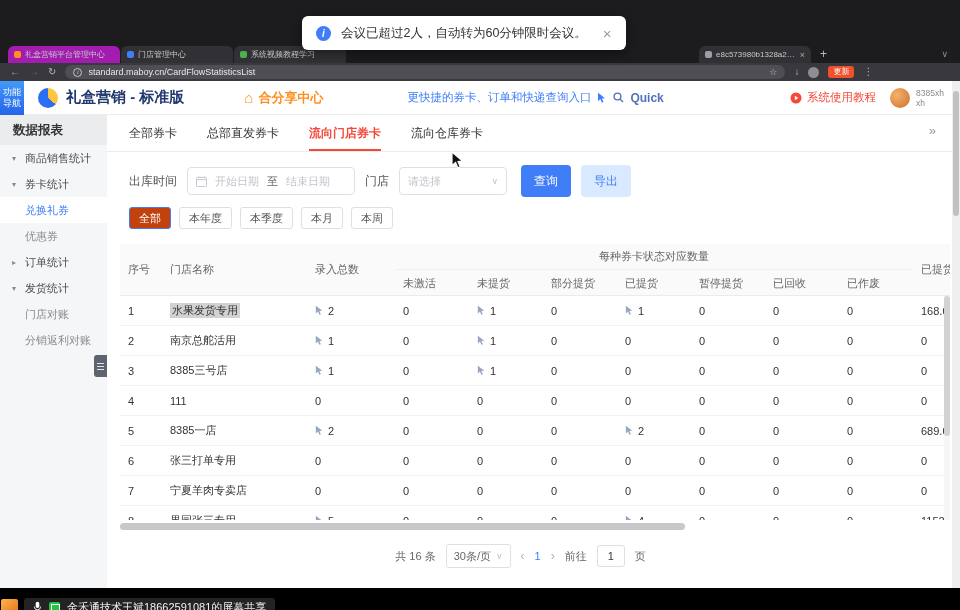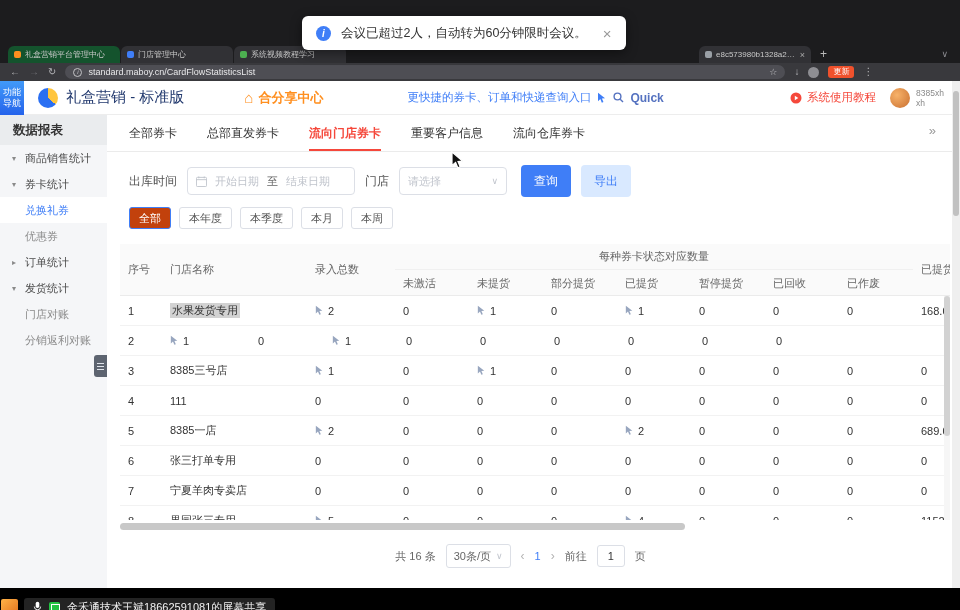--- a/index.html
+++ b/index.html
@@ -13,21 +13,21 @@
   .toast-icon{width:15px;height:15px;border-radius:50%;background:#3f7ef7;color:#fff;font-size:10px;
     font-weight:bold;font-style:italic;display:flex;align-items:center;justify-content:center;flex:none;}
   .toast-text{font-size:12.5px;color:#333;white-space:nowrap;}
   .toast-close{color:#999;font-size:15px;margin-left:6px;}
 
   .tab-strip{position:absolute;left:0;top:45px;width:960px;height:18px;background:#1c1c1e;display:flex;
     align-items:flex-end;padding-left:8px;}
   .btabs{display:flex;align-items:flex-end;}
   .btab{width:112px;height:17px;background:#313135;border-radius:6px 6px 0 0;display:flex;align-items:center;
     gap:4px;padding:0 6px;margin-right:1px;flex:none;}
-  .btab.active{background:#14532d;}
+  .btab.active{background:#a21caf;}
   .btab.far{margin-left:352px;}
   .fav{width:7px;height:7px;border-radius:2px;flex:none;}
   .btab-title{font-size:8px;color:#c8c8c8;white-space:nowrap;overflow:hidden;text-overflow:ellipsis;flex:1;}
   .tab-close{color:#aaa;font-size:9px;flex:none;}
   .newtab{color:#bbb;font-size:12px;margin:0 0 2px 8px;line-height:14px;}
   .tabstrip-right{margin-left:auto;display:flex;gap:10px;margin-right:12px;color:#8d8d92;font-size:9px;
     align-items:center;height:100%;}
 
   .addr-bar{position:absolute;left:0;top:63px;width:960px;height:18px;background:#39393d;display:flex;
     align-items:center;padding:0 10px;gap:9px;}
@@ -43,21 +43,21 @@
   .avatar-sm{width:11px;height:11px;border-radius:50%;background:#8e8e93;}
   .update-pill{background:#f0512c;color:#fff;font-size:8px;padding:1px 5px;border-radius:3px;line-height:10px;}
 
   
   .app-header{position:absolute;left:0;top:81px;width:960px;height:34px;background:#fff;
     border-bottom:1px solid #ededed;display:flex;align-items:center;}
   .nav-box{width:24px;height:34px;background:linear-gradient(180deg,#419af9,#2563eb);color:#fff;font-size:9px;
     line-height:11px;display:flex;flex-direction:column;align-items:center;justify-content:center;flex:none;}
   .logo-circle{width:20px;height:20px;border-radius:50%;flex:none;margin-left:14px;
     background:conic-gradient(#ffc53d 0 130deg,#2a6ff2 130deg 360deg);}
-  .app-title{font-size:15px;font-weight:normal;color:#22396e;margin-left:8px;white-space:nowrap;}
+  .app-title{font-size:15px;font-weight:bold;color:#22396e;margin-left:8px;white-space:nowrap;}
   .share-center{display:flex;align-items:center;gap:5px;margin-left:60px;color:#ff8f1f;font-weight:bold;font-size:13px;}
   .house-ic{font-size:15px;line-height:15px;}
   .quick-wrap{display:flex;align-items:center;gap:6px;margin-left:84px;}
   .quick-link{color:#3f7ef7;font-size:11.5px;white-space:nowrap;}
   .quick-label{color:#5572c0;font-size:12px;font-weight:bold;}
   .tutorial{display:flex;align-items:center;gap:5px;color:#f5483b;font-size:11.5px;margin-left:auto;white-space:nowrap;}
   .header-avatar{width:20px;height:20px;border-radius:50%;margin-left:14px;flex:none;
     background:radial-gradient(circle at 35% 35%,#f7b26a,#c96f2f);}
   .user-meta{font-size:8.5px;color:#8a8a8a;line-height:10px;margin:0 16px 0 6px;}
 
@@ -269,21 +269,20 @@
       <i></i>
     </div>
 </div>
 
 <div class="main">
   <div class="main-tabs">
     <div class="mtabs" id="mtabs">
         <div class="mtab">全部券卡</div>
         <div class="mtab">总部直发券卡</div>
         <div class="mtab active">流向门店券卡</div>
-        <div class="mtab">重要客户信息</div>
         <div class="mtab">流向仓库券卡</div>
       </div>
     <span class="collapse-btn">»</span>
   </div>
 
   <div class="filter-row">
     <span class="flabel">出库时间</span>
     <div class="date-box">
       <span class="link-ic">
         <svg width="11" height="11" viewBox="0 0 12 12">
@@ -376,20 +375,23 @@
             <div class="td w-status">
               <span>0</span>
             </div>
             <div class="td w-status">
               <span>0</span>
             </div>
             <div class="td w-amount">168.0</div>
           </div>
           <div class="tr">
             <div class="td w-seq">2</div>
+            <div class="td w-store">
+              <span>南京总舵活用</span>
+            </div>
             <div class="td w-total">
               <span class="link-ic">
                 <svg width="9" height="11" viewBox="0 0 12 15">
                   <path d="M1 1 L1 11.5 L3.9 8.9 L5.8 13.4 L7.8 12.5 L5.9 8.2 L9.8 7.9 Z" fill="#98a6bf"></path>
                 </svg>
               </span>
               <span>1</span>
             </div>
             <div class="td w-status">
               <span>0</span>

